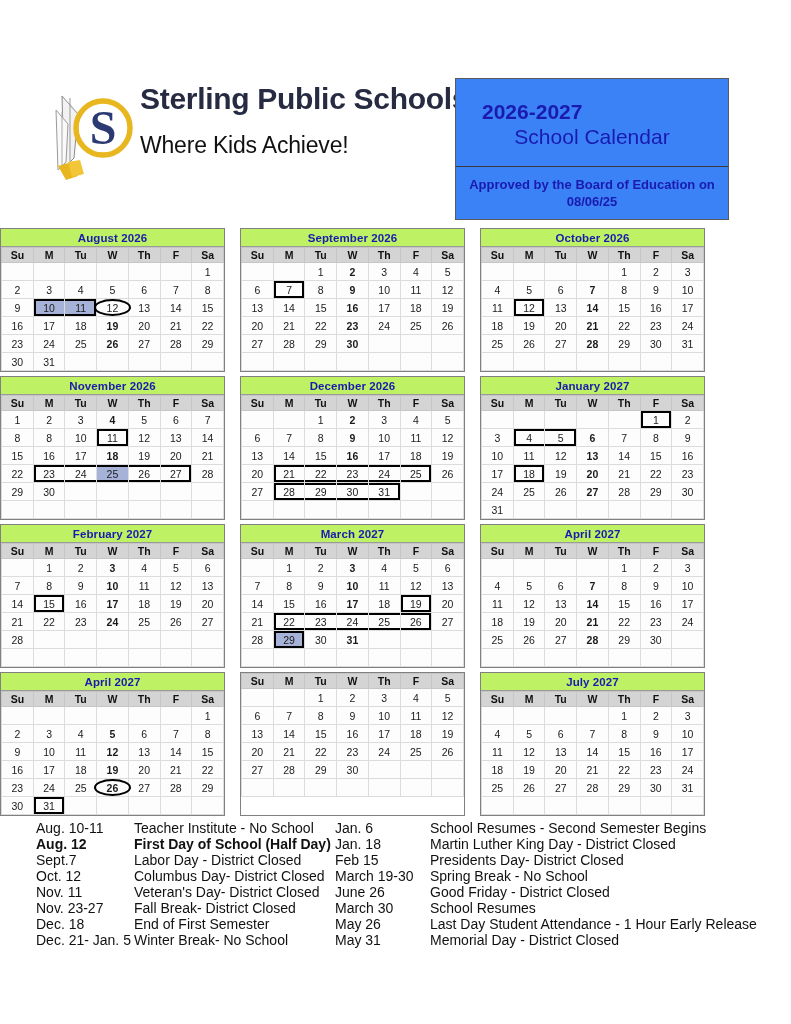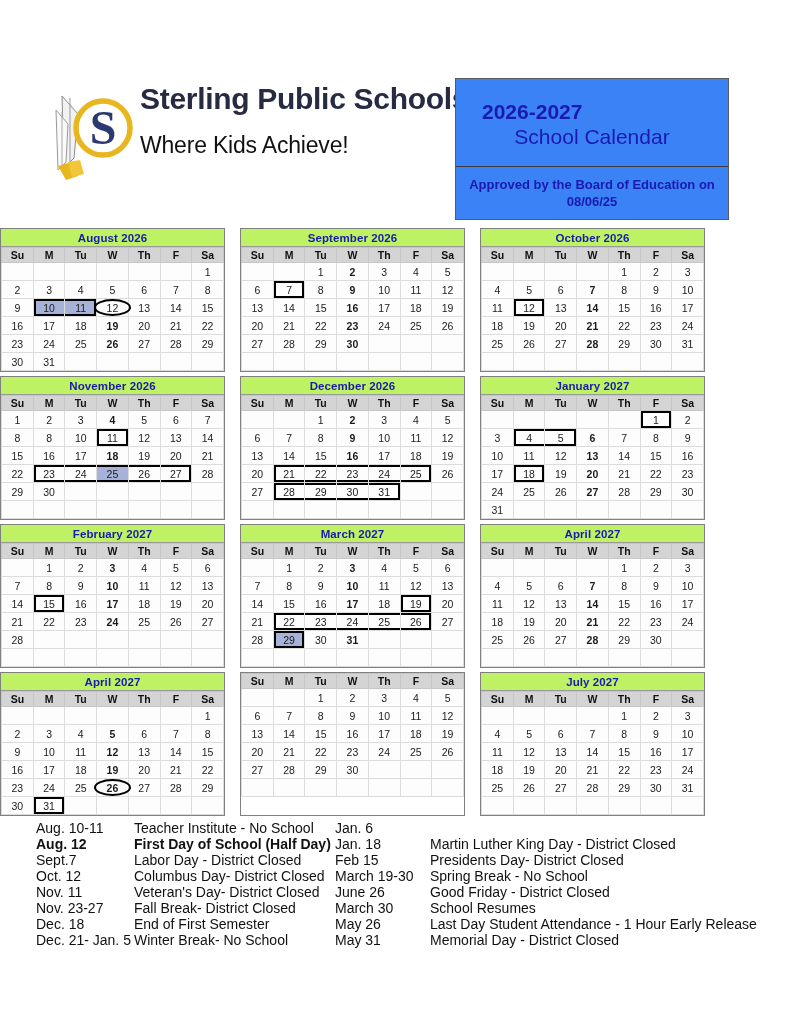--- a/index.html
+++ b/index.html
@@ -1072,20 +1072,21 @@
         <div class="dl-desc">End of First Semester</div>
       </div>
       <div class="dl-row">
         <div class="dl-date">Dec. 21- Jan. 5</div>
         <div class="dl-desc">Winter Break- No School</div>
       </div>
     </div>
   <div class="dl-col" id="dl-right">
       <div class="dl-row">
         <div class="dl-date">Jan. 6</div>
+        <div class="dl-desc">School Resumes - Second Semester Begins</div>
       </div>
       <div class="dl-row">
         <div class="dl-date">Jan. 18</div>
         <div class="dl-desc">Martin Luther King Day - District Closed</div>
       </div>
       <div class="dl-row">
         <div class="dl-date">Feb 15</div>
         <div class="dl-desc">Presidents Day- District Closed</div>
       </div>
       <div class="dl-row">

